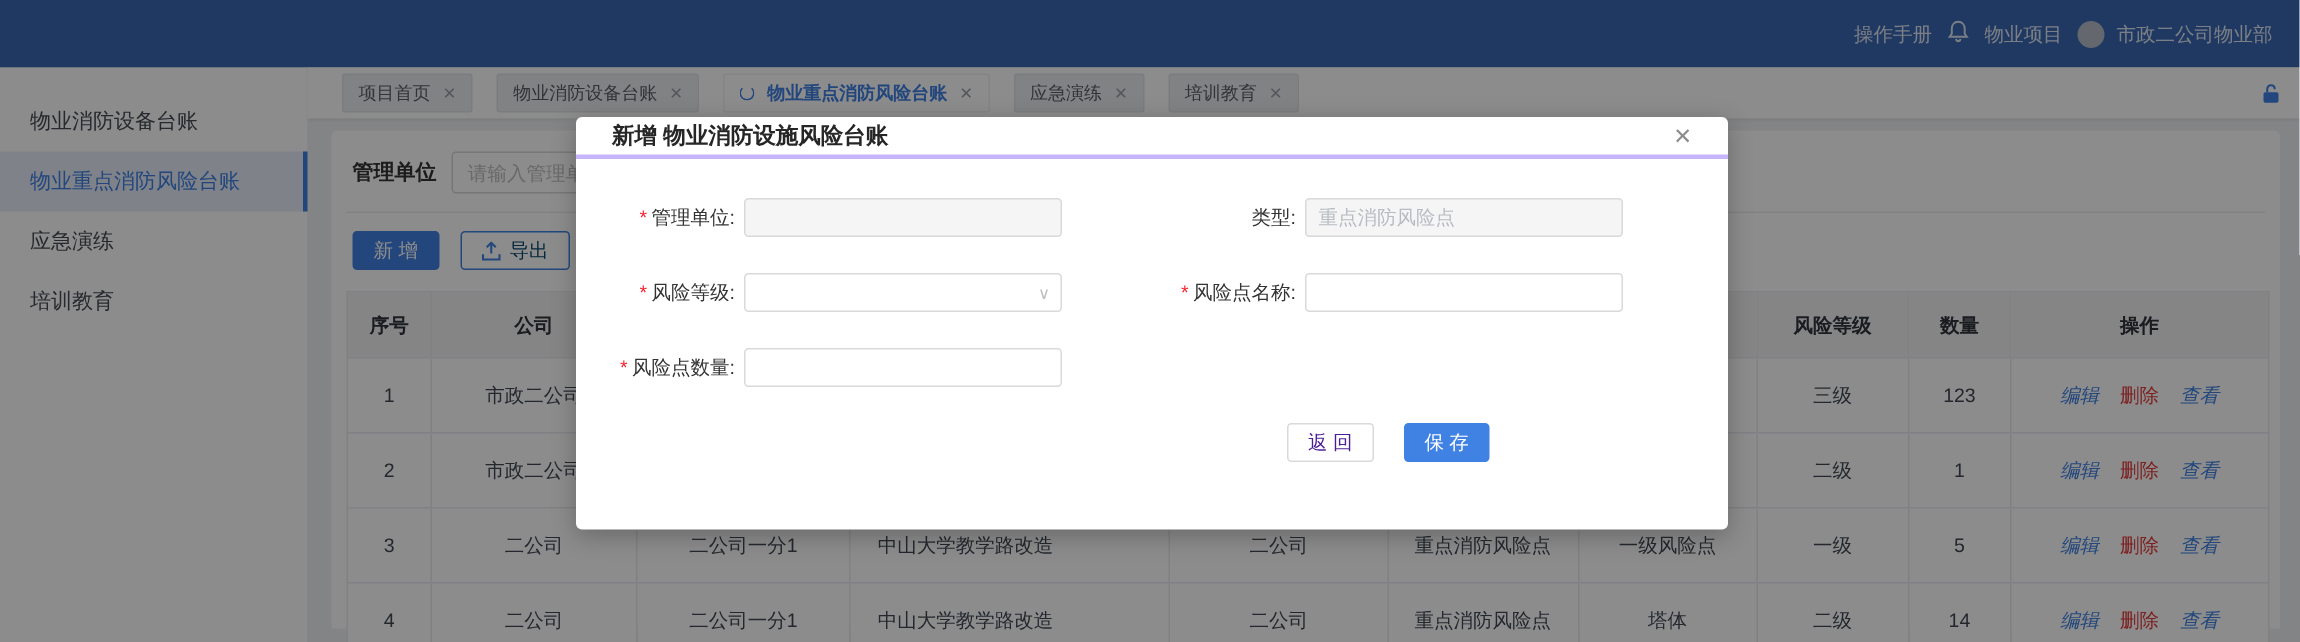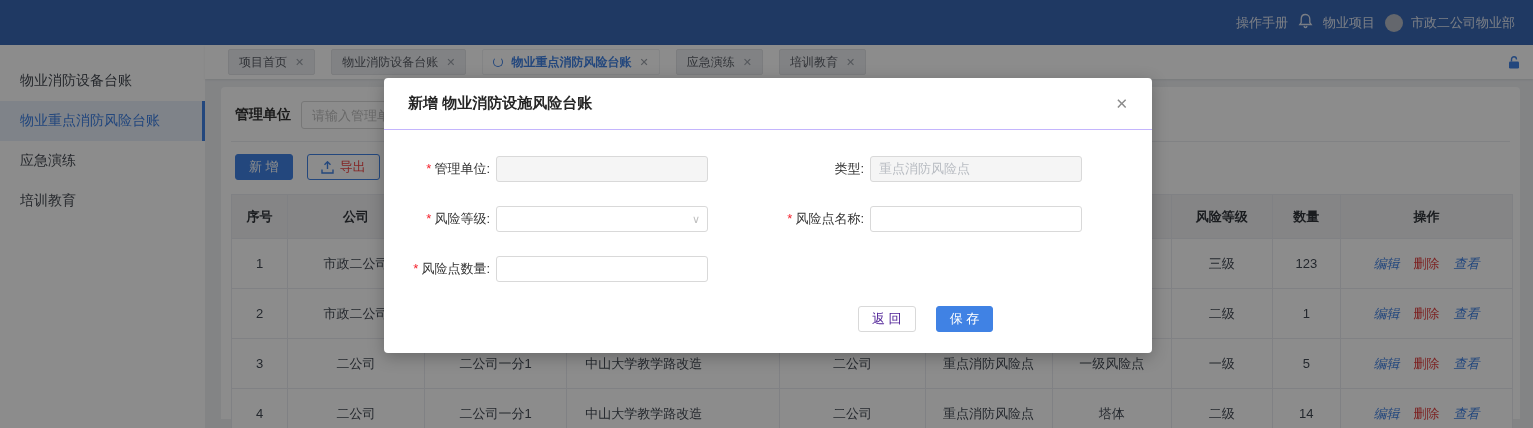--- a/index.html
+++ b/index.html
@@ -46,37 +46,37 @@
   
   .card { margin:8px 13px 0 16px; background:#fff; border-radius:4px 4px 0 0; padding:10px 10px 0 10px; height:332px; }
   .filter-row { display:flex; align-items:center; gap:10px; padding:4px 0 12px 4px; border-bottom:1px solid #ebedf0; }
   .filter-label { font-size:14px; font-weight:bold; color:#333; }
   .filter-input { width:200px; height:28px; border:1px solid #d9d9d9; border-radius:3px; padding:0 10px; font-size:13px; color:#333; }
   .filter-input::placeholder { color:#bfbfbf; }
   .toolbar { display:flex; align-items:center; gap:14px; margin:12px 0 0 4px; }
   .btn { height:26px; border-radius:3px; font-size:13px; display:inline-flex; align-items:center; gap:6px;
     padding:0 13px; cursor:pointer; border:1px solid transparent; }
   .btn-primary { background:#4082e4; color:#fff; border-color:#4082e4; }
-  .btn-ghost { background:#fff; color:#ef4444; border-color:#4082e4; }
+  .btn-ghost { background:#fff; color:#0c4a6e; border-color:#4082e4; }
 
   
   table { border-collapse:collapse; table-layout:fixed; width:1282px; margin-top:14px; font-size:13px; }
   th,td { border:1px solid #e9ecf0; text-align:center; color:#434a54; overflow:hidden; white-space:nowrap; }
   th { background:#f2f3f5; height:44px; font-weight:bold; color:#30343a; font-size:13px; }
   td { height:50px; background:#fff; }
   td:nth-child(4) { text-align:left; padding-left:18px; }
   .ops a { text-decoration:none; margin:0 7px; cursor:pointer; }
   .ops a.edit,.ops a.view { color:#4082e4;font-style:italic; }
   .ops a.del { color:#e23c3c;font-family:Liberation Serif, serif; }
 
   
   .dim { position:absolute; inset:0; background:rgba(0,0,0,0.45); z-index:10; }
   .modal { position:absolute; left:384px; top:78px; width:768px; height:275px; background:#fff; z-index:20;
     border-radius:4px; box-shadow:0 4px 16px rgba(0,0,0,0.25); }
-  .modal-head { height:52px; display:flex; align-items:center; padding:0 24px; border-bottom:1px solid #c4b5fd;justify-content:center; }
+  .modal-head { height:28px; display:flex; align-items:center; padding:0 24px; border-bottom:3px solid #c4b5fd;justify-content:center; }
   .modal-title { font-size:15px; font-weight:bold; color:#262626; }
   .modal-close { margin-left:auto; font-size:15px; color:#8c8c8c; cursor:pointer; }
   .modal-grid { display:grid; grid-template-columns:104px 212px 150px 212px; column-gap:6px; row-gap:24px;
     margin:26px 0 0 2px; align-items:center; }
   .f-label { text-align:right; font-size:13px; color:#333; white-space:nowrap; }
   .req { color:#f5222d; margin-right:3px; }
   .f-input { height:26px; border:1px solid #d9d9d9; border-radius:3px; width:212px; padding:0 8px; font-size:13px; color:#333; background:#fff; }
   .f-input:disabled { background:#f5f5f5; color:#b8bcc2; }
   .sel-wrap { position:relative; width:212px; }
   .sel-wrap .f-input { width:212px; padding-right:24px; }

